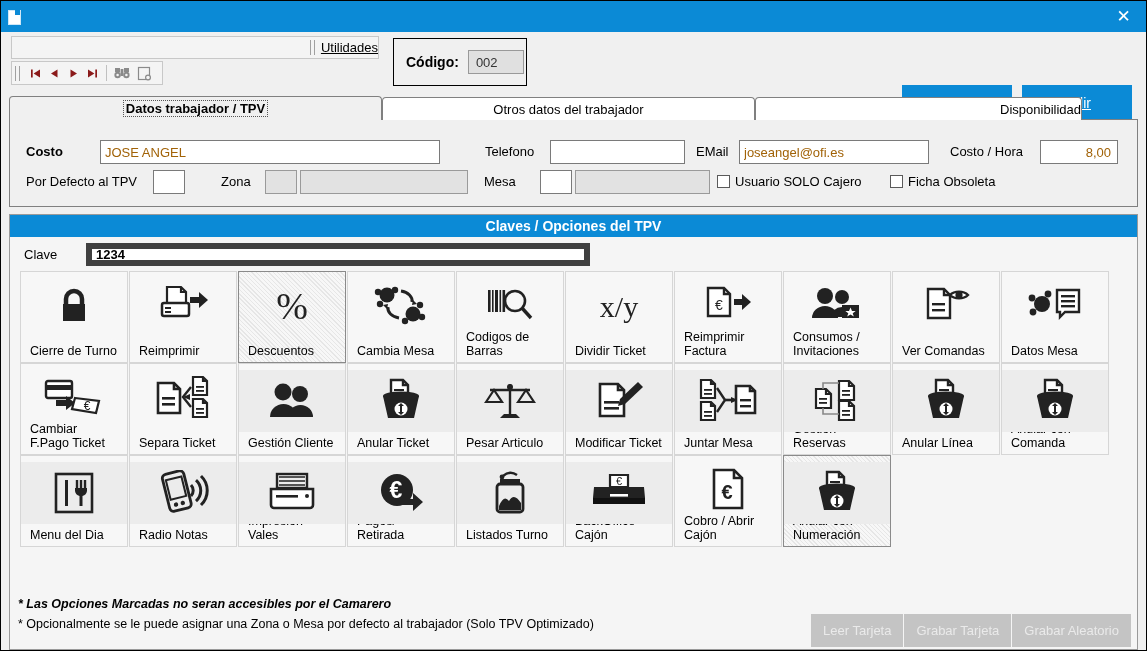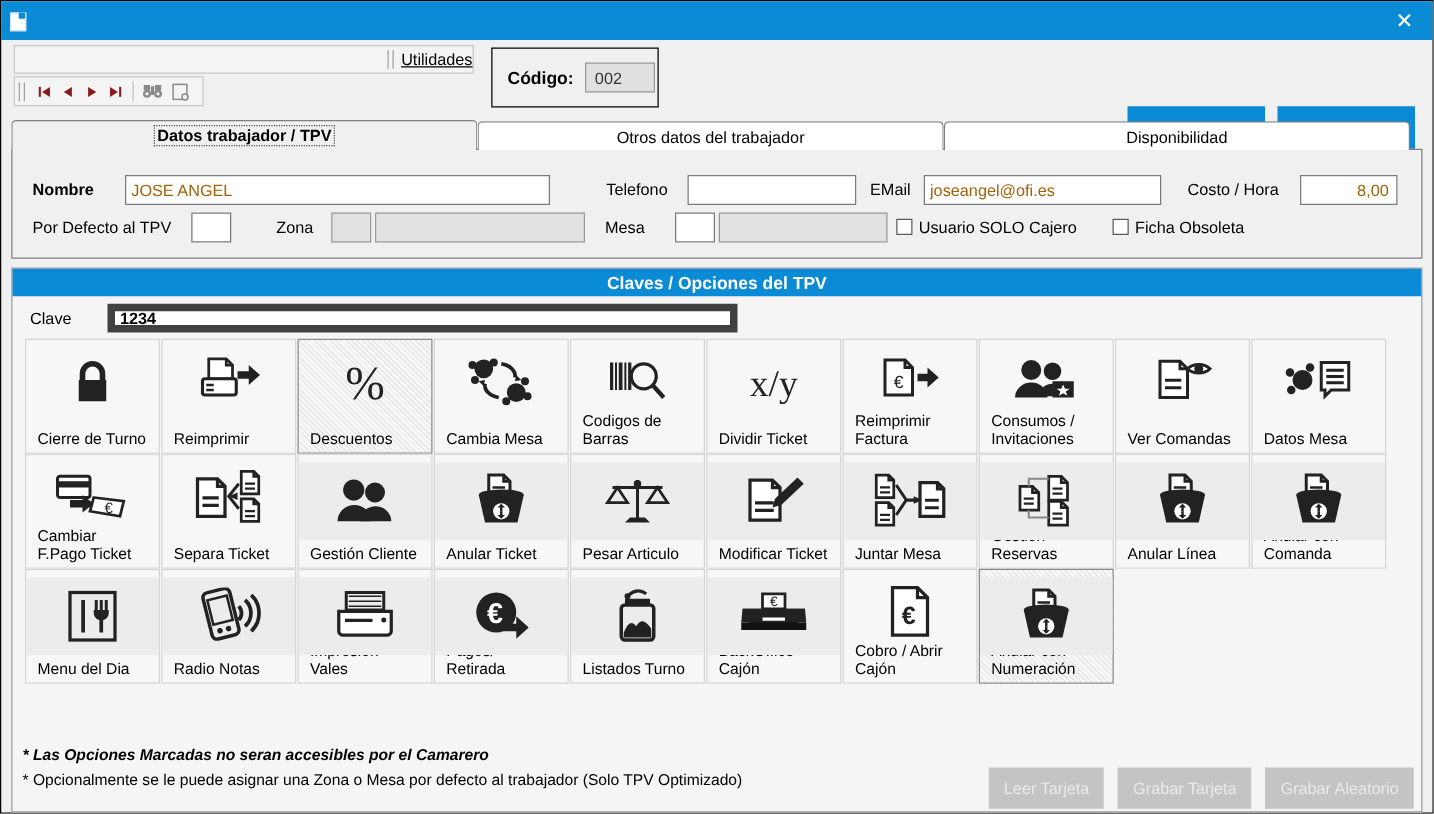--- a/index.html
+++ b/index.html
@@ -113,21 +113,21 @@
   .tab{
     height:23px;box-sizing:border-box;
     border:1px solid #808080;border-bottom:none;
     background:#ffffff;
     display:flex;align-items:center;justify-content:center;
     font-size:13px;cursor:pointer;
     border-top-left-radius:4px;border-top-right-radius:4px;
   }
   .tab.t1{width:373px;}
   .tab.t2{width:373px;}
-  .tab.t3{width:373px;}
+  .tab.t3{width:327px;justify-content:flex-end;}
   .tab.active{font-weight:bold;background:#f0f0f0;height:24px;}
   .tab.active .txt{border:1px dotted #555;padding:0 2px;}
   .tabpanel{
     border:1px solid #808080;background:#f0f0f0;
     height:88px;box-sizing:border-box;margin-top:-1px;
     position:relative;
   }
   .row1{position:absolute;left:0;right:0;top:20px;height:26px;}
   .row2{position:absolute;left:0;right:0;top:50px;height:26px;}
   .flabel{position:absolute;font-size:13px;line-height:24px;}
@@ -200,21 +200,21 @@
   .gbtn .icobg{
     background:#ececec;padding:3px;display:flex;align-items:center;justify-content:center;
   }
   
   .notes{
     position:absolute;left:8px;bottom:4px;right:8px;height:48px;
   }
   .note1{font-style:italic;font-weight:bold;font-size:12.5px;margin-bottom:6px;}
   .note2{font-size:12.5px;}
   .cardbtns{
-    position:absolute;right:6px;bottom:2px;display:flex;gap:11px;
+    position:absolute;right:6px;bottom:2px;display:flex;gap:1px;
   }
   .cardbtn{
     height:33px;background:#c4c4c4;color:#eaeaea;
     border:none;font-size:13px;font-family:"Liberation Sans", sans-serif;
     padding:0 12px;cursor:default;
   }
   svg{shape-rendering:geometricPrecision;}
 </style>
 </head>
 <body>
@@ -306,21 +306,21 @@
           <span>Otros datos del trabajador</span>
         </div>
       <div class="tab t3">
           <span>Disponibilidad</span>
         </div>
     </div>
 
     <div class="tabpanel">
 
       <div class="row1">
-        <div class="flabel bold" style="left:16px;">Nombre</div>
+        <div class="flabel bold" style="left:16px;">Costo</div>
         <input class="finput" style="left: 90px; width: 340px;" value="JOSE ANGEL">
         <div class="flabel" style="left:475px;">Telefono</div>
         <input class="finput" style="left: 540px; width: 135px;" value="">
         <div class="flabel" style="left:686px;">EMail</div>
         <input class="finput" style="left: 729px; width: 190px;" value="joseangel@ofi.es">
         <div class="flabel" style="left:940px;">Costo / Hora</div>
         <input class="finput num" style="left: 1030px; width: 78px;" value="8,00">
       </div>
 
       <div class="row2">

